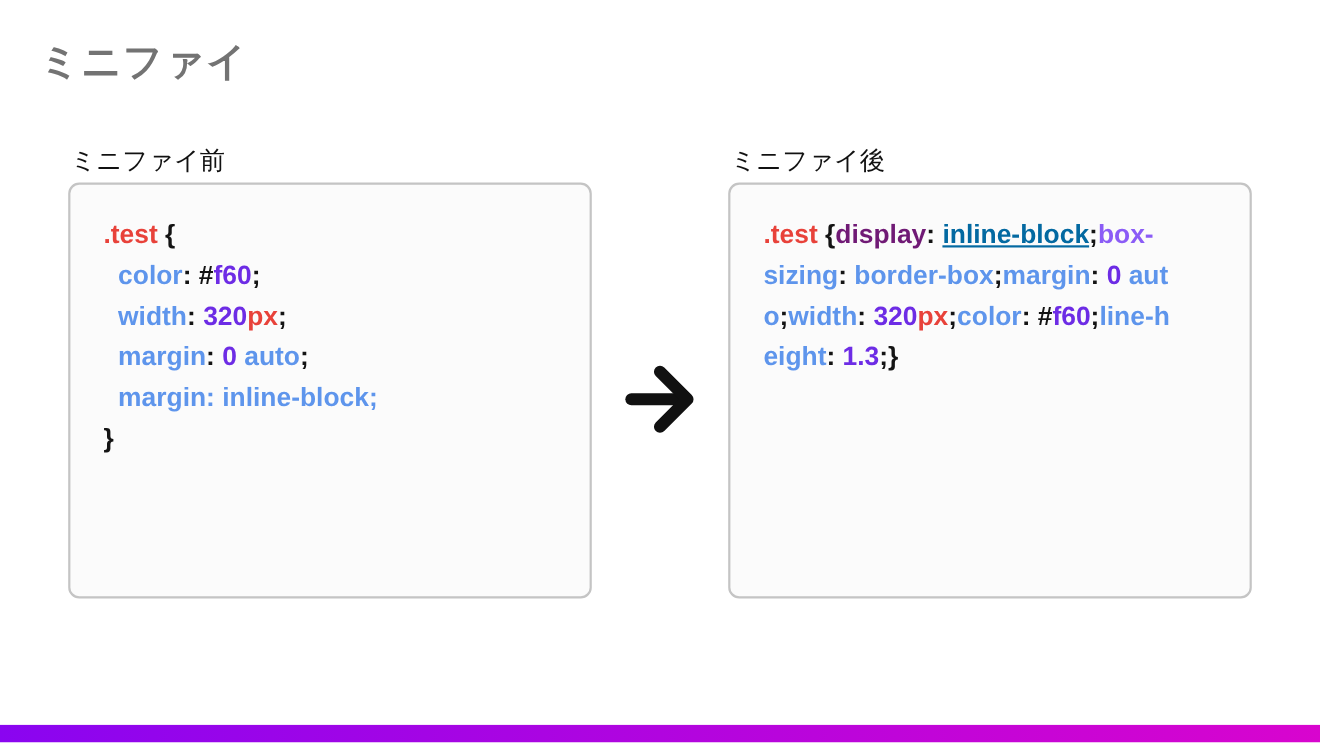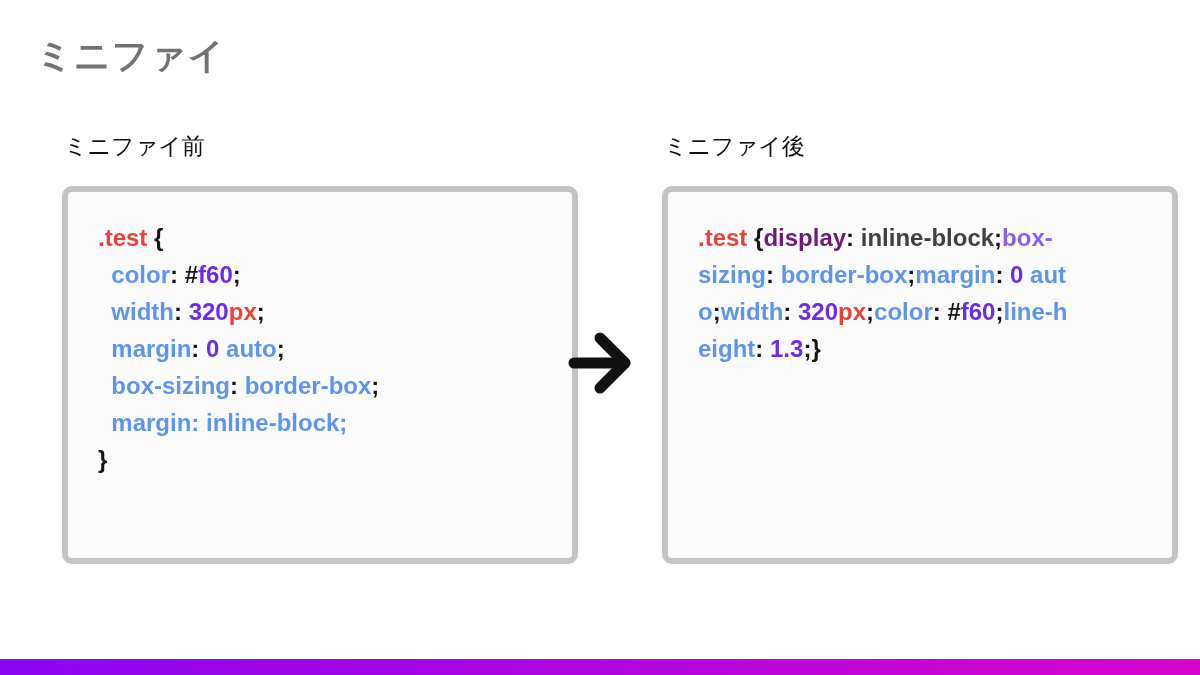--- a/index.html
+++ b/index.html
@@ -26,25 +26,25 @@
     top: 131px;
     font-size: 23px;
     font-weight: 400;
     color: #111111;
   }
   .label-before { left: 64px; }
   .label-after  { left: 664px; }
 
   .panel {
     position: absolute;
-    top: 186px;
-    width: 516px;
+    top: 166px;
+    width: 476px;
     height: 378px;
     background: #fbfbfb;
-    border: 6px solid #0c4a6e;
+    border: 2px solid #0c4a6e;
     border-radius: 10px;
     overflow: hidden;
   }
   .panel-before { left: 62px; }
   .panel-after  { left: 662px; }
 
   .code {
     position: absolute;
     left: 0; top: 0; right: 0; bottom: 0;
     padding: 27px 10px 20px 30px;
@@ -76,29 +76,28 @@
 
   <div class="panel-label label-before">ミニファイ前</div>
   <div class="panel-label label-after">ミニファイ後</div>
 
   <div class="panel panel-before" style="background: rgb(251, 251, 251); border-color: rgb(196, 196, 196);">
     <div class="code">
         <div class="code-line"><span style="color: rgb(232, 66, 58);">.test</span><span style="color: rgb(20, 20, 20);"> {</span></div>
         <div class="code-line"><span style="color: rgb(20, 20, 20);">  </span><span style="color: rgb(94, 149, 236);">color</span><span style="color: rgb(20, 20, 20);">: </span><span style="color: rgb(20, 20, 20);">#</span><span style="color: rgb(109, 44, 229);">f60</span><span style="color: rgb(20, 20, 20);">;</span></div>
         <div class="code-line"><span style="color: rgb(20, 20, 20);">  </span><span style="color: rgb(94, 149, 236);">width</span><span style="color: rgb(20, 20, 20);">: </span><span style="color: rgb(109, 44, 229);">320</span><span style="color: rgb(232, 66, 58);">px</span><span style="color: rgb(20, 20, 20);">;</span></div>
         <div class="code-line"><span style="color: rgb(20, 20, 20);">  </span><span style="color: rgb(94, 149, 236);">margin</span><span style="color: rgb(20, 20, 20);">: </span><span style="color: rgb(109, 44, 229);">0</span><span style="color: rgb(94, 149, 236);"> auto</span><span style="color: rgb(20, 20, 20);">;</span></div>
-        <div class="code-line"><span style="color: rgb(20, 20, 20);">  </span><span style="color: rgb(94, 149, 236);">box-sizing</span><span style="color: rgb(20, 20, 20);">: </span><span style="color: rgb(94, 149, 236);">border-box</span><span style="color: rgb(20, 20, 20);">;</span></div>
         <div class="code-line"><span style="color: rgb(20, 20, 20);">  </span><span style="color: rgb(94, 149, 236);">margin: inline-block;</span></div>
         <div class="code-line"><span style="color: rgb(20, 20, 20);">}</span></div>
       </div>
   </div>
 
   <div class="panel panel-after" style="background: rgb(251, 251, 251); border-color: rgb(196, 196, 196);">
     <div class="code">
-        <div class="code-line"><span style="color: rgb(232, 66, 58);">.test</span><span style="color: rgb(20, 20, 20);"> {</span><span style="color: #701a75;">display</span><span style="color: rgb(20, 20, 20);">: </span><span style="color: #404040;">inline-block</span><span style="color: rgb(20, 20, 20);">;</span><span style="color: #8b5cf6;">box-</span></div>
+        <div class="code-line"><span style="color: rgb(232, 66, 58);">.test</span><span style="color: rgb(20, 20, 20);"> {</span><span style="color: #701a75;">display</span><span style="color: rgb(20, 20, 20);">: </span><span style="color: #0369a1; text-decoration: underline;">inline-block</span><span style="color: rgb(20, 20, 20);">;</span><span style="color: #8b5cf6;">box-</span></div>
         <div class="code-line"><span style="color: rgb(94, 149, 236);">sizing</span><span style="color: rgb(20, 20, 20);">: </span><span style="color: rgb(94, 149, 236);">border-box</span><span style="color: rgb(20, 20, 20);">;</span><span style="color: rgb(94, 149, 236);">margin</span><span style="color: rgb(20, 20, 20);">: </span><span style="color: rgb(109, 44, 229);">0</span><span style="color: rgb(94, 149, 236);"> aut</span></div>
         <div class="code-line"><span style="color: rgb(94, 149, 236);">o</span><span style="color: rgb(20, 20, 20);">;</span><span style="color: rgb(94, 149, 236);">width</span><span style="color: rgb(20, 20, 20);">: </span><span style="color: rgb(109, 44, 229);">320</span><span style="color: rgb(232, 66, 58);">px</span><span style="color: rgb(20, 20, 20);">;</span><span style="color: rgb(94, 149, 236);">color</span><span style="color: rgb(20, 20, 20);">: </span><span style="color: rgb(20, 20, 20);">#</span><span style="color: rgb(109, 44, 229);">f60</span><span style="color: rgb(20, 20, 20);">;</span><span style="color: rgb(94, 149, 236);">line-h</span></div>
         <div class="code-line"><span style="color: rgb(94, 149, 236);">eight</span><span style="color: rgb(20, 20, 20);">: </span><span style="color: rgb(109, 44, 229);">1.3</span><span style="color: rgb(20, 20, 20);">;</span><span style="color: rgb(20, 20, 20);">}</span></div>
       </div>
   </div>
 
   <div class="arrow">
     <svg width="72" height="76" viewBox="0 0 72 76" xmlns="http://www.w3.org/2000/svg">
       <g fill="none" stroke-width="11" stroke-linecap="round" stroke-linejoin="round" stroke="#111111">
         <line x1="7" y1="38" x2="56" y2="38"></line>

